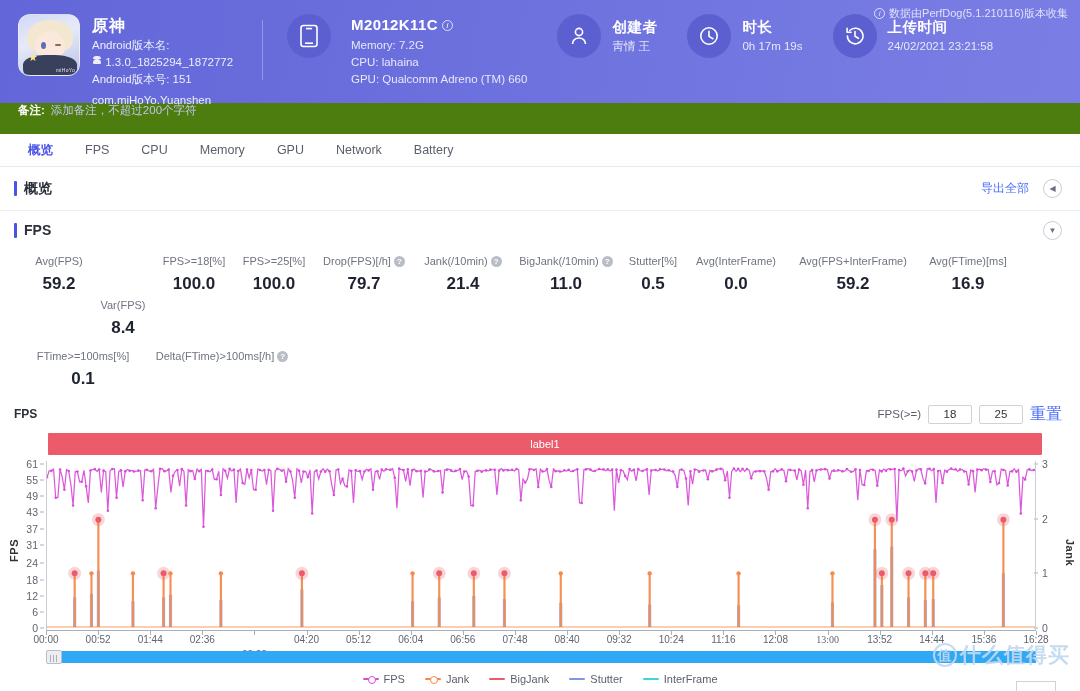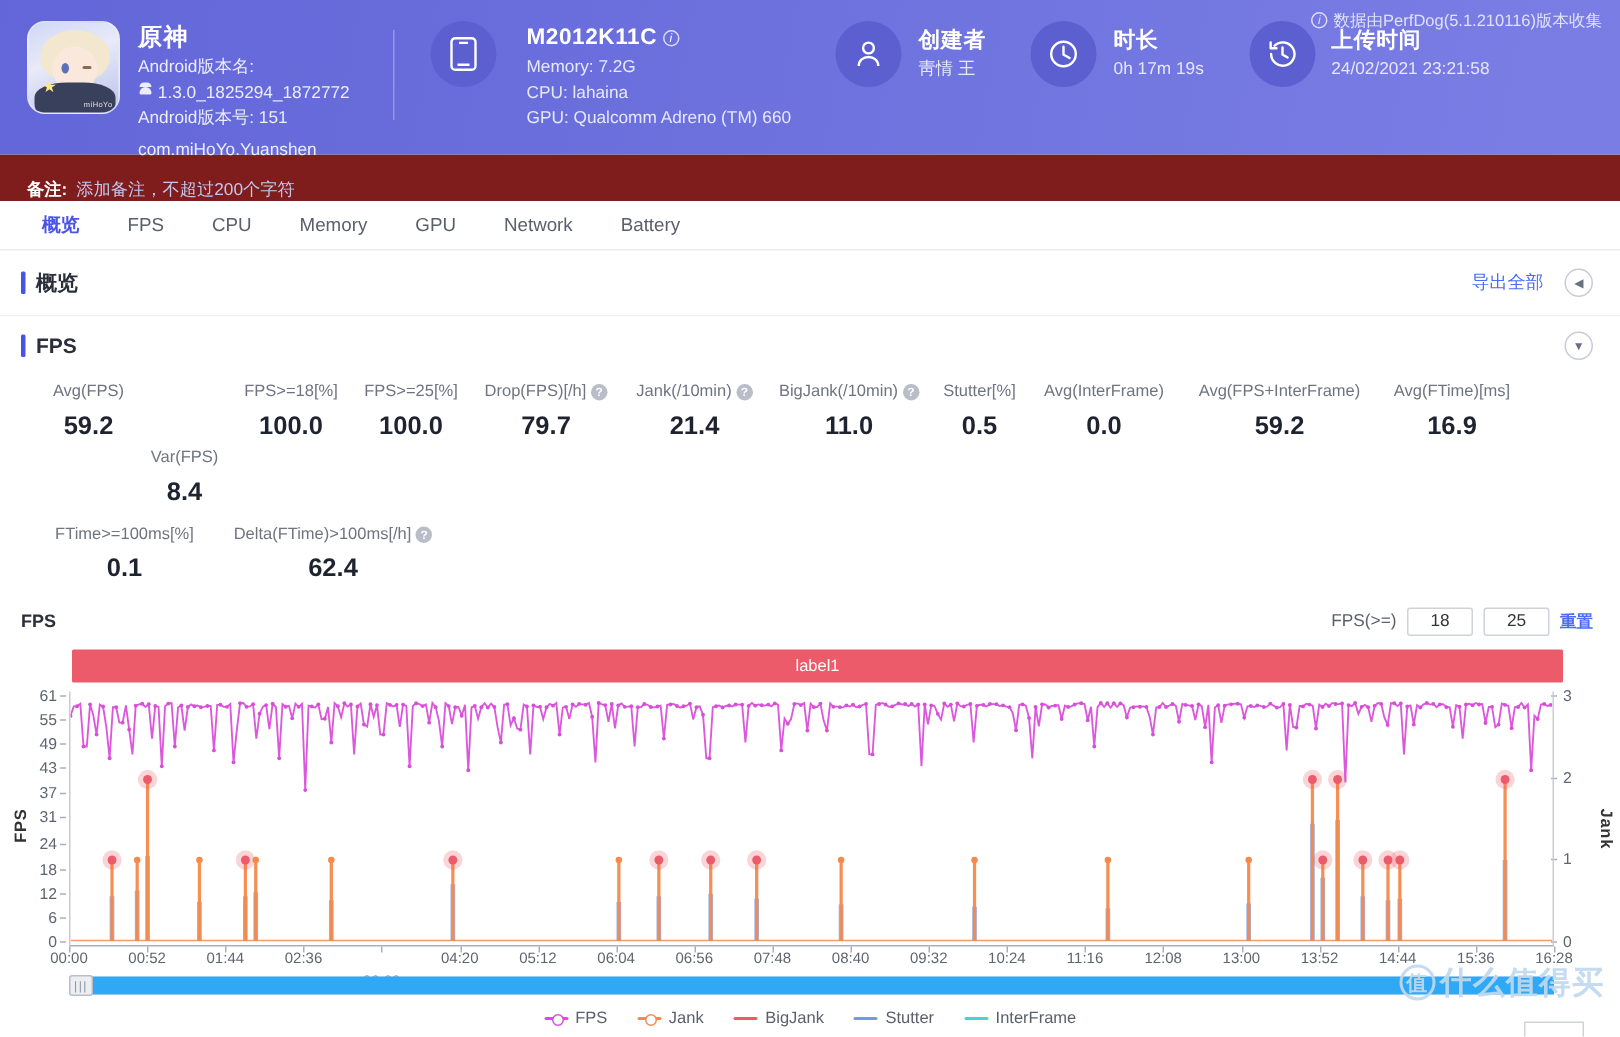--- a/index.html
+++ b/index.html
@@ -80,21 +80,21 @@
   .kv-text{ margin-left:11px; line-height:1.55;}
   .kv-title{ font-size:14.5px;font-weight:bold;letter-spacing:.5px;}
   .kv-val{ font-size:11.5px;color:#e6e8fb;}
 
   .perfdog-note{
     position:absolute; right:12px; top:6px; font-size:11px; color:#dfe1fa;
     display:flex;align-items:center;gap:4px;
   }
 
   .note-bar{
-    height:31px; background:#7f1d1d; display:flex; align-items:flex-end;
+    height:31px; background:#4d7c0f; display:flex; align-items:flex-start;
     padding-left:18px; color:#fff; font-size:11.5px;
   }
   .note-bar b{ font-weight:bold; }
   .note-bar .ph{ color:#c3c6ee; }
 
   
   .tabs{
     height:33px;border-bottom:1px solid #e8e8ef;display:flex;align-items:center;
     padding-left:12px;background:#fff;
   }
@@ -138,21 +138,21 @@
   .chart-wrap{ position:relative; margin-top:14px; }
   .chart-topbar{
     display:flex;align-items:center;padding:0 18px 0 14px;height:22px;
   }
   .chart-name{ font-size:12px;font-weight:bold;color:#2b2f3a;}
   .fpsge{ display:flex;align-items:center;gap:7px;font-size:11.5px;color:#5a5f6b;}
   .numbox{
     width:44px;height:19px;border:1px solid #cfd2da;border-radius:2px;background:#fff;
     font-size:11.5px;text-align:center;line-height:17px;color:#333;
   }
-  .reset{ color:#4a6cf7;font-size:11px;cursor:pointer;font-weight:bold;}
+  .reset{ color:#4a6cf7;font-size:16px;cursor:pointer;font-weight:normal;}
 
   .label-band{
     margin:8px 38px 0 48px; height:22px;background:#ec5b6a;color:#fff;
     display:flex;align-items:center;justify-content:center;font-size:11px;border-radius:1px;
   }
 
   .plot-area{ position:relative; height:170px; margin-top:6px; }
   .axis-title-left{
     position:absolute;left:8px;top:78px;font-size:11px;font-weight:bold;color:#333;
     writing-mode:vertical-rl; transform:rotate(180deg); letter-spacing:.5px;
@@ -420,21 +420,20 @@
         <div class="mlabel">
           <span>FTime&gt;=100ms[%]</span>
         </div>
         <div class="mval">0.1</div>
       </div>
       <div class="metric" style="min-width: 164px; padding: 0px 7px;">
         <div class="mlabel">
           <span>Delta(FTime)&gt;100ms[/h]</span>
           <span class="qmark">?</span>
         </div>
-        <div class="mval">62.4</div>
       </div>
     </div>
 </div>
 
 <div class="chart-wrap">
 
   <div class="chart-topbar">
     <div class="chart-name">FPS</div>
     <div class="spacer"></div>
     <div class="fpsge">
@@ -842,21 +841,21 @@
       <span style="left: 52.6316%;">08:40</span>
       <i style="left: 57.8947%;"></i>
       <span style="left: 57.8947%;">09:32</span>
       <i style="left: 63.1579%;"></i>
       <span style="left: 63.1579%;">10:24</span>
       <i style="left: 68.4211%;"></i>
       <span style="left: 68.4211%;">11:16</span>
       <i style="left: 73.6842%;"></i>
       <span style="left: 73.6842%;">12:08</span>
       <i style="left: 78.9474%;"></i>
-      <span style="left: 78.9474%;">13:00</span>
+      <span style="left: 78.9474%; font-family: Liberation Serif, serif;">13:00</span>
       <i style="left: 84.2105%;"></i>
       <span style="left: 84.2105%;">13:52</span>
       <i style="left: 89.4737%;"></i>
       <span style="left: 89.4737%;">14:44</span>
       <i style="left: 94.7368%;"></i>
       <span style="left: 94.7368%;">15:36</span>
       <i style="left: 100%;"></i>
       <span style="left: 100%;">16:28</span>
     </div>
 

